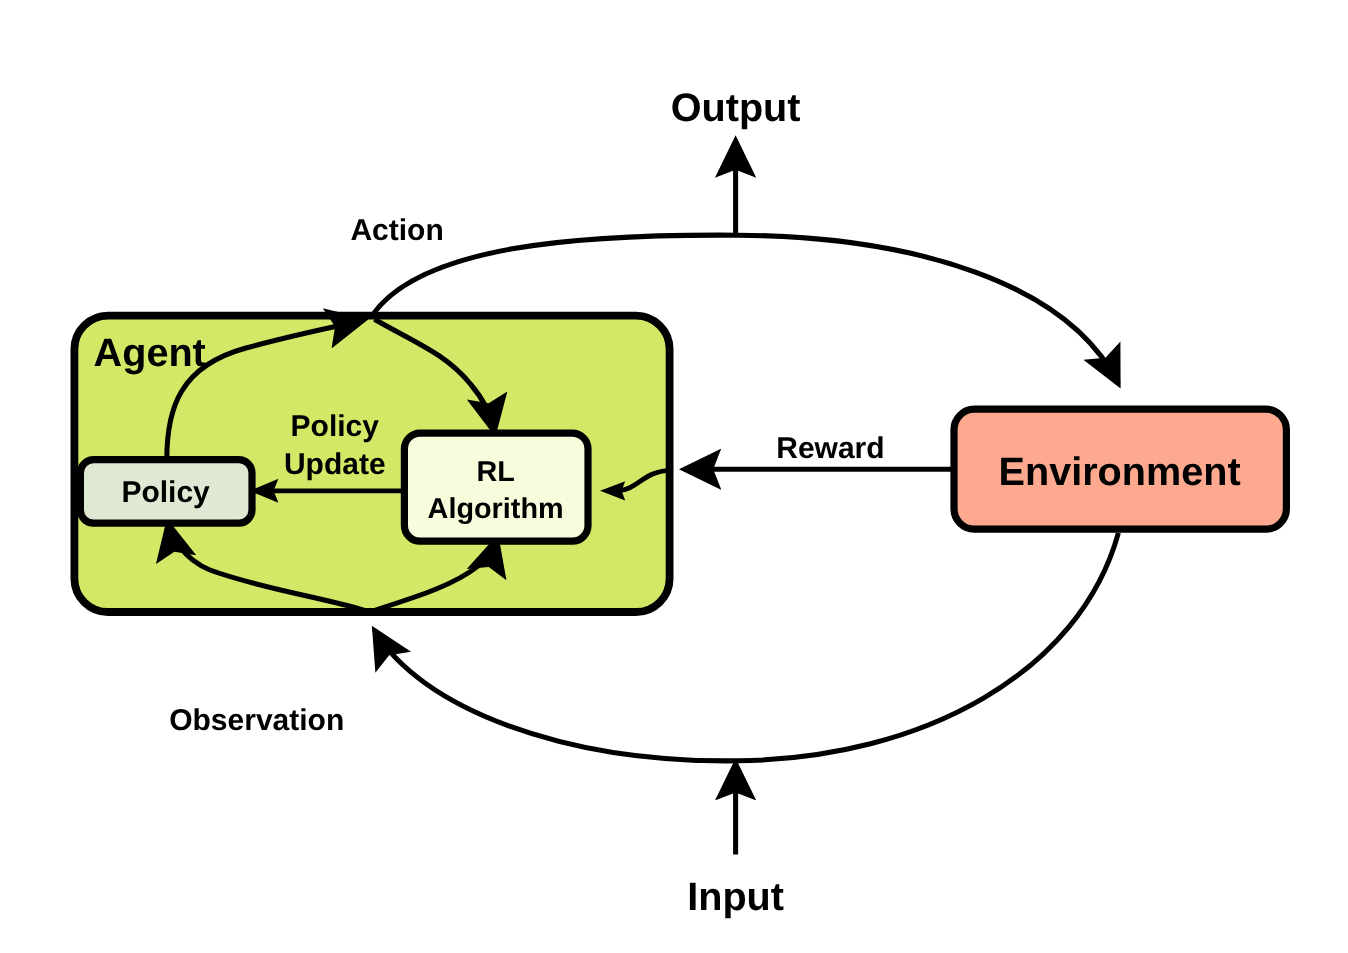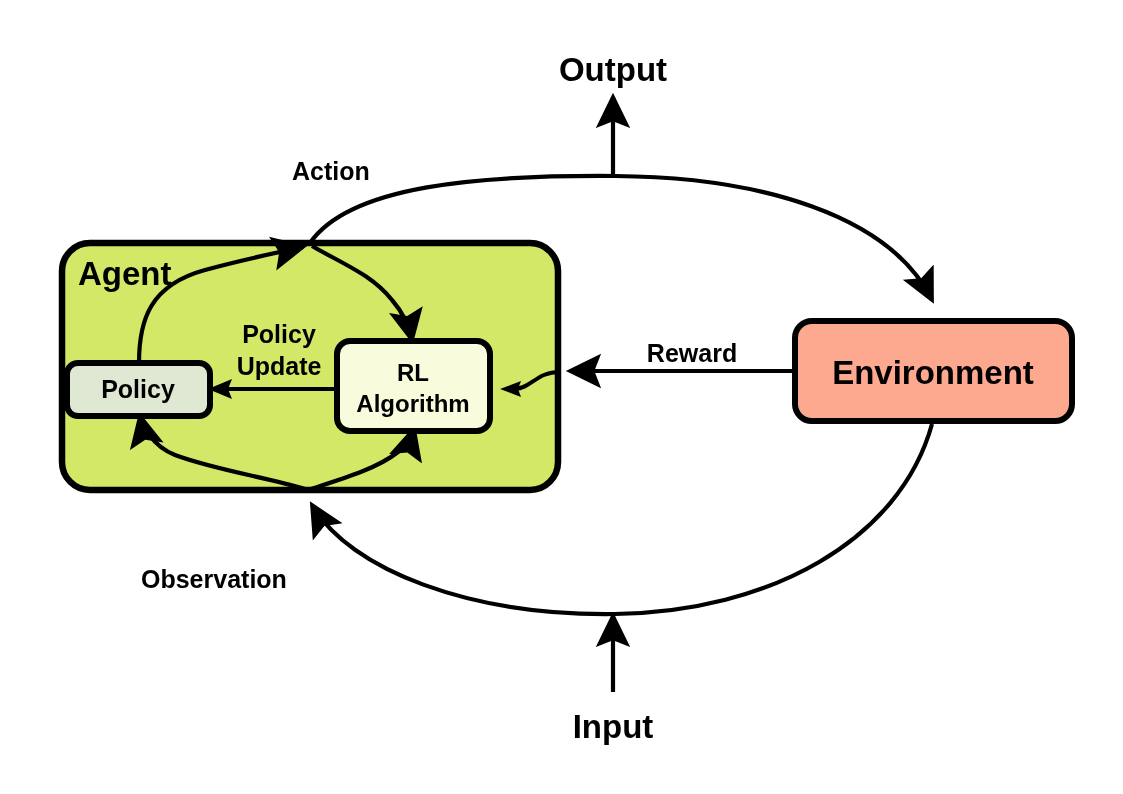--- a/index.html
+++ b/index.html
@@ -11,20 +11,21 @@
     width: 1123px;
     height: 794px;
     overflow: hidden;
     font-family: "Liberation Sans", sans-serif;
   }
   #diagram-root {
     position: relative;
     width: 1123px;
     height: 750px;
     background: #ffffff;
+    margin-top: 20px;
   }
   svg.diagram-svg {
     position: absolute;
     top: 0;
     left: 0;
     width: 1123px;
     height: 794px;
   }
   text {
     font-family: "Liberation Sans", sans-serif;

